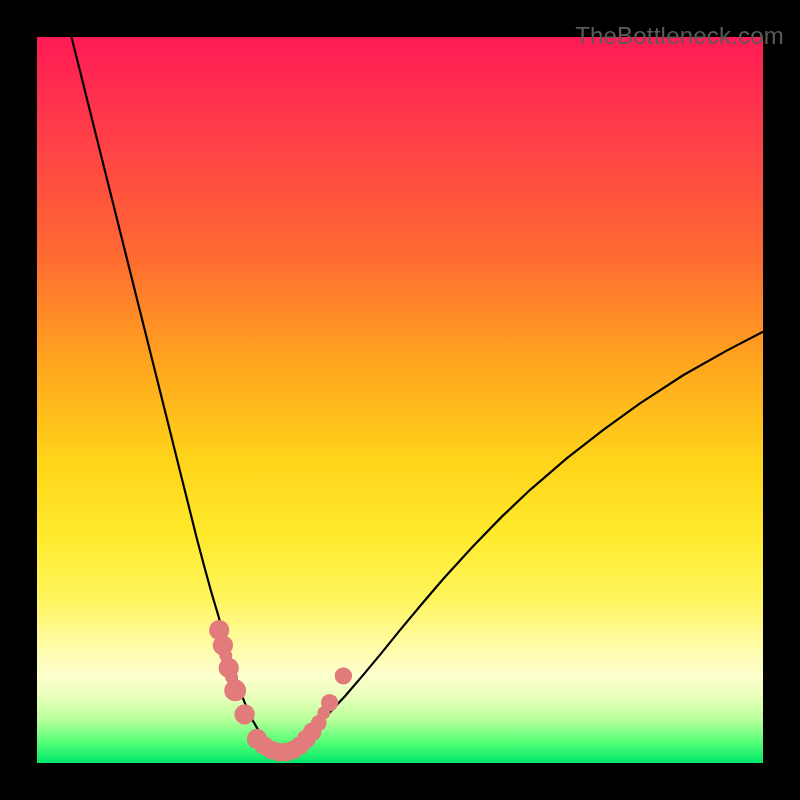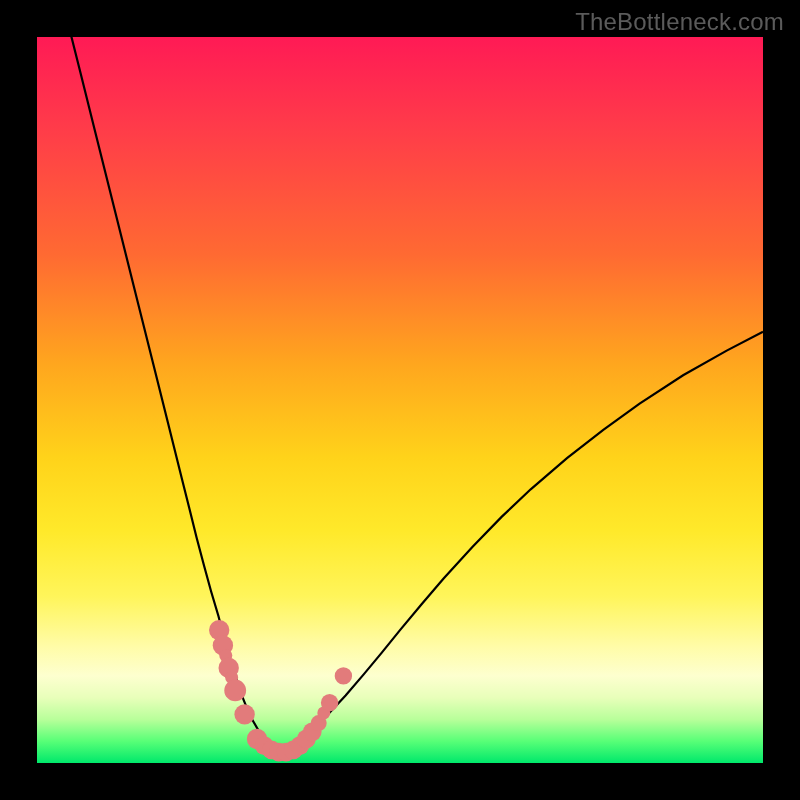--- a/index.html
+++ b/index.html
@@ -37,21 +37,21 @@
       #fffca8 84%,
       #fdffcf 88%,
       #e8ffba 91%,
       #b8ff9a 94%,
       #58ff77 97%,
       #00e86b 100%
     );
   }
   .watermark {
     position: absolute;
-    top: 8px;
+    top: 22px;
     right: 16px;
     color: #5b5b5b;
     font-size: 24px;
     font-weight: 400;
     letter-spacing: 0.2px;
     user-select: none;
   }
   svg.curves {
     position: absolute;
     left: 0;

